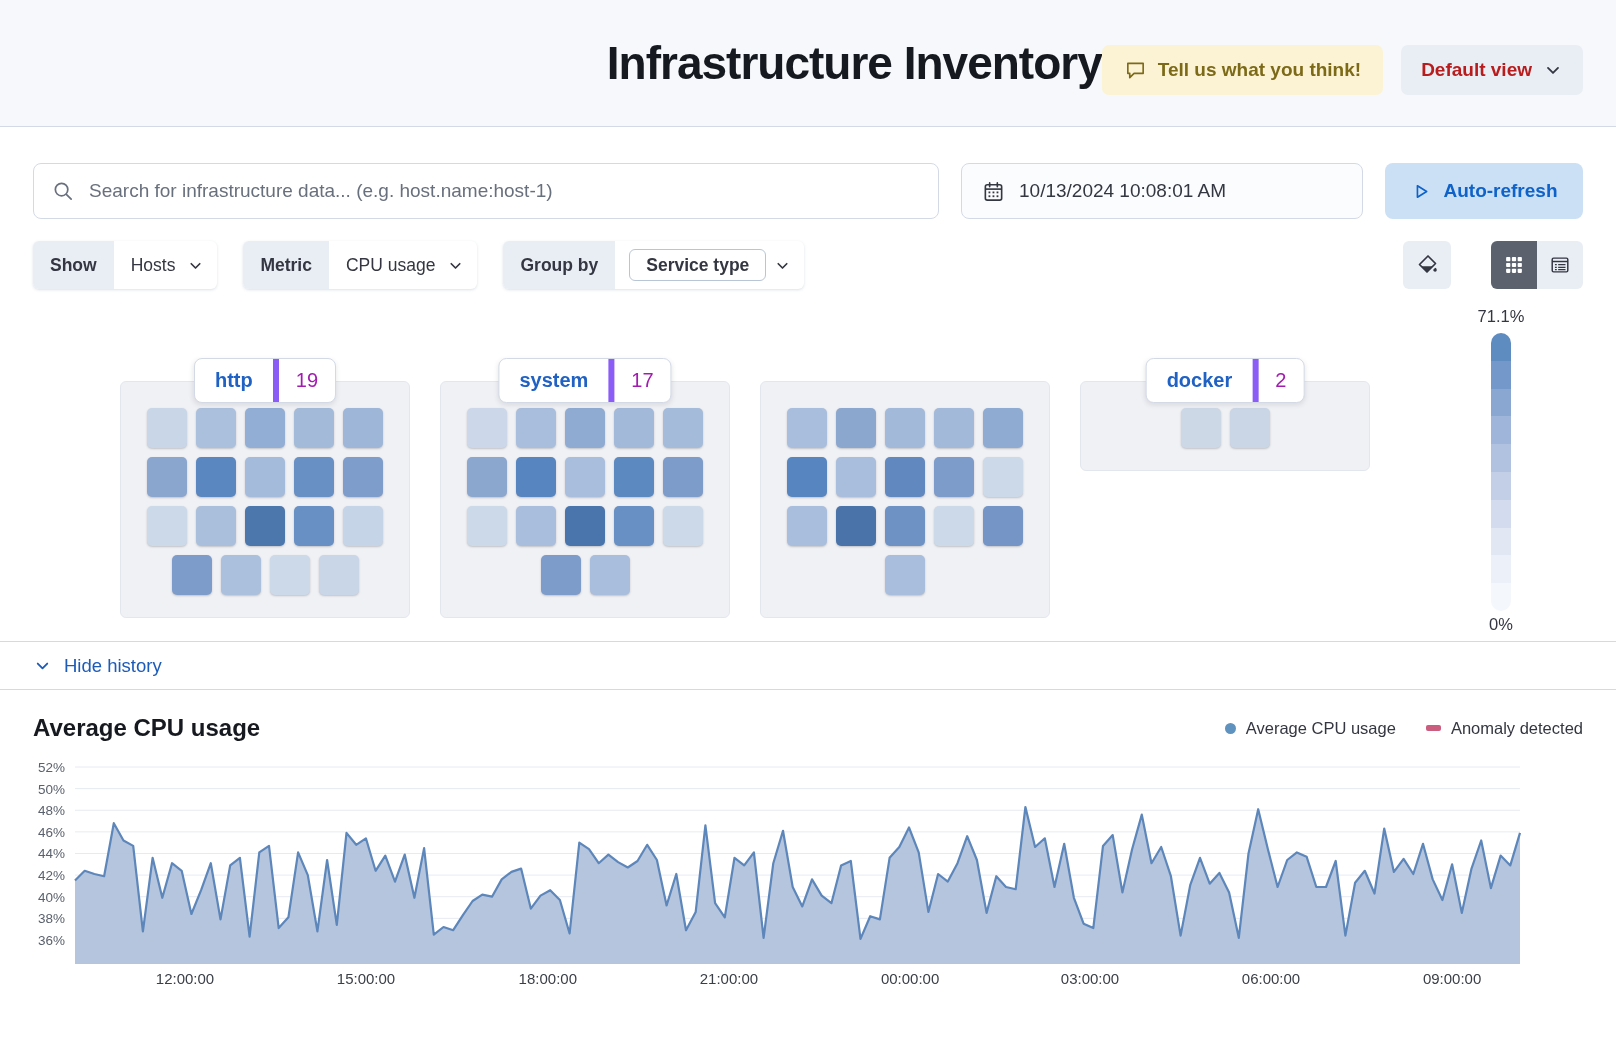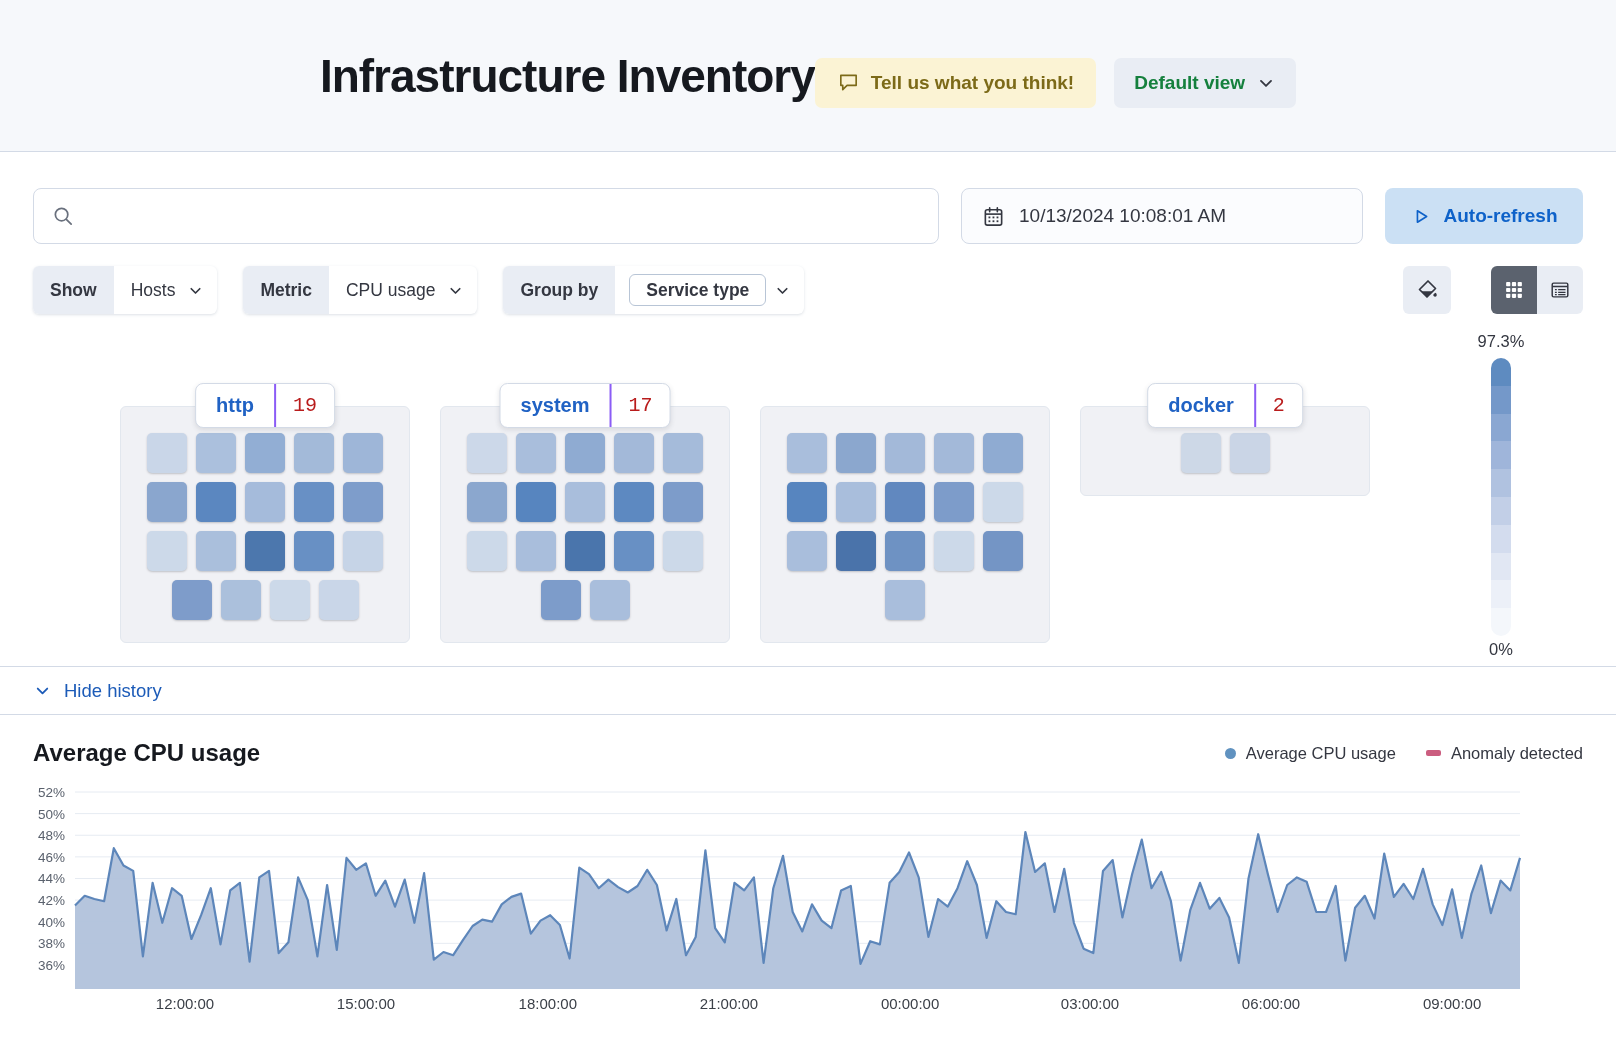--- a/index.html
+++ b/index.html
@@ -4,33 +4,33 @@
 <style>
   * { box-sizing: border-box; }
   html,body { margin:0; padding:0; }
   body {
     width:1616px; height:1038px; overflow:hidden;
     font-family:"Liberation Sans", sans-serif;
     color:#343741; background:#ffffff;
   }
   
   header {
-    height:152px; background:#f6f8fb; border-bottom:1px solid #d3dae6;
-    display:flex; align-items:center; justify-content:center;
+    height:127px; background:#f6f8fb; border-bottom:1px solid #d3dae6;
+    display:flex; align-items:center; justify-content:flex-end;
     padding:0 33px;
   }
   h1 { margin:0; font-size:46px; font-weight:800; letter-spacing:-1px; color:#16191f; }
   .header-actions { display:flex; align-items:center; gap:18px; }
   .btn {
     height:50px; border:none; border-radius:7px; font-family:inherit;
     display:inline-flex; align-items:center; gap:11px; cursor:pointer;
     font-weight:700; font-size:19px;margin-top:14px;
   }
   .btn-feedback { background:#fbf3d4; color:#7c6a18; padding:0 22px; }
-  .btn-view { background:#e9edf4; color:#15803d; padding:0 20px; }
+  .btn-view { background:#e9edf4; color:#b91c1c; padding:0 20px; }
   
   .main { padding:36px 33px 0; }
   .search-row { display:flex; gap:22px; }
   .search-box {
     flex:1; height:56px; background:#fff; border:1px solid #d3dae6; border-radius:8px;
     display:flex; align-items:center; padding:0 18px; gap:12px;
   }
   .search-box input {
     flex:1; border:none; outline:none; font-family:inherit; font-size:19px; color:#343741; background:transparent;
   }
@@ -77,21 +77,21 @@
     padding:26px 0 22px; display:flex; flex-direction:column; gap:9px; align-items:center;
   }
   .square-row { display:flex; gap:9px; justify-content:center; }
   .square { width:40px; height:40px; border-radius:5px; box-shadow:0 1px 2px rgba(52,55,65,.25); }
   .group-badge {
     position:absolute; top:-24px; left:50%; transform:translateX(-50%);
     background:#fff; border:1px solid #d3dae6; border-radius:8px;
     box-shadow:0 2px 5px rgba(52,55,65,.12); display:flex; align-items:stretch; white-space:nowrap; cursor:pointer;
   }
   .badge-name { padding:10px 20px; color:#2062c4; font-weight:700; font-size:20px; }
-  .badge-count { padding:10px 17px; border-left:2px solid #8b5cf6; font-size:20px; color:#b91c1c; display:flex; align-items:center;font-family:Liberation Mono, monospace; }
+  .badge-count { padding:10px 17px; border-left:6px solid #8b5cf6; font-size:20px; color:#a21caf; display:flex; align-items:center; }
   .scale-legend { position:absolute; right:50px; top:2px; width:64px; text-align:center; font-size:16.5px; color:#343741; }
   .scale-bar { width:20px; height:278px; margin:7px auto 4px; border-radius:10px; overflow:hidden; display:flex; flex-direction:column; }
   .scale-bar div { flex:1; }
   
   .history-row {
     border-top:1px solid #d3dae6; border-bottom:1px solid #d3dae6;
     height:49px; display:flex; align-items:center; padding:0 33px;
   }
   .history-link { display:inline-flex; align-items:center; gap:12px; color:#1c5bb8; font-size:18.5px; font-weight:500; cursor:pointer; }
   
@@ -128,20 +128,21 @@
   </header>
 
   <div class="main">
 
     <div class="search-row">
       <div class="search-box">
         <svg width="23" height="23" viewBox="0 0 24 24" fill="none" stroke="#69707d" stroke-width="1.8">
             <circle cx="10" cy="10" r="6.5"></circle>
             <path d="M15.2 15.2 L20 20" stroke-linecap="round"></path>
           </svg>
+        <input placeholder="Search for infrastructure data... (e.g. host.name:host-1)" style="">
       </div>
       <button class="date-btn">
         <svg width="23" height="23" viewBox="0 0 24 24" fill="none" stroke="#343741" stroke-width="1.7">
             <rect x="3.5" y="5" width="17" height="16" rx="2"></rect>
             <path d="M3.5 9.5h17"></path>
             <path d="M8 3v4M16 3v4" stroke-linecap="round"></path>
             <g fill="#343741" stroke="none">
               <rect x="6.8" y="12" width="1.9" height="1.9"></rect>
               <rect x="11" y="12" width="1.9" height="1.9"></rect>
               <rect x="15.2" y="12" width="1.9" height="1.9"></rect>
@@ -319,21 +320,21 @@
               <span class="badge-name">docker</span>
               <span class="badge-count">2</span>
             </div>
             <div class="square-row">
               <div class="square" style="background: rgb(205, 216, 231);"></div>
               <div class="square" style="background: rgb(202, 213, 230);"></div>
             </div>
           </div>
         </div>
       <div class="scale-legend">
-        <div>97.3%</div>
+        <div>71.1%</div>
         <div class="scale-bar" id="scaleBar">
             <div style="background: rgb(94, 139, 192);"></div>
             <div style="background: rgb(116, 152, 201);"></div>
             <div style="background: rgb(138, 167, 210);"></div>
             <div style="background: rgb(159, 181, 218);"></div>
             <div style="background: rgb(176, 194, 224);"></div>
             <div style="background: rgb(194, 207, 231);"></div>
             <div style="background: rgb(211, 220, 238);"></div>
             <div style="background: rgb(225, 231, 243);"></div>
             <div style="background: rgb(236, 240, 248);"></div>

